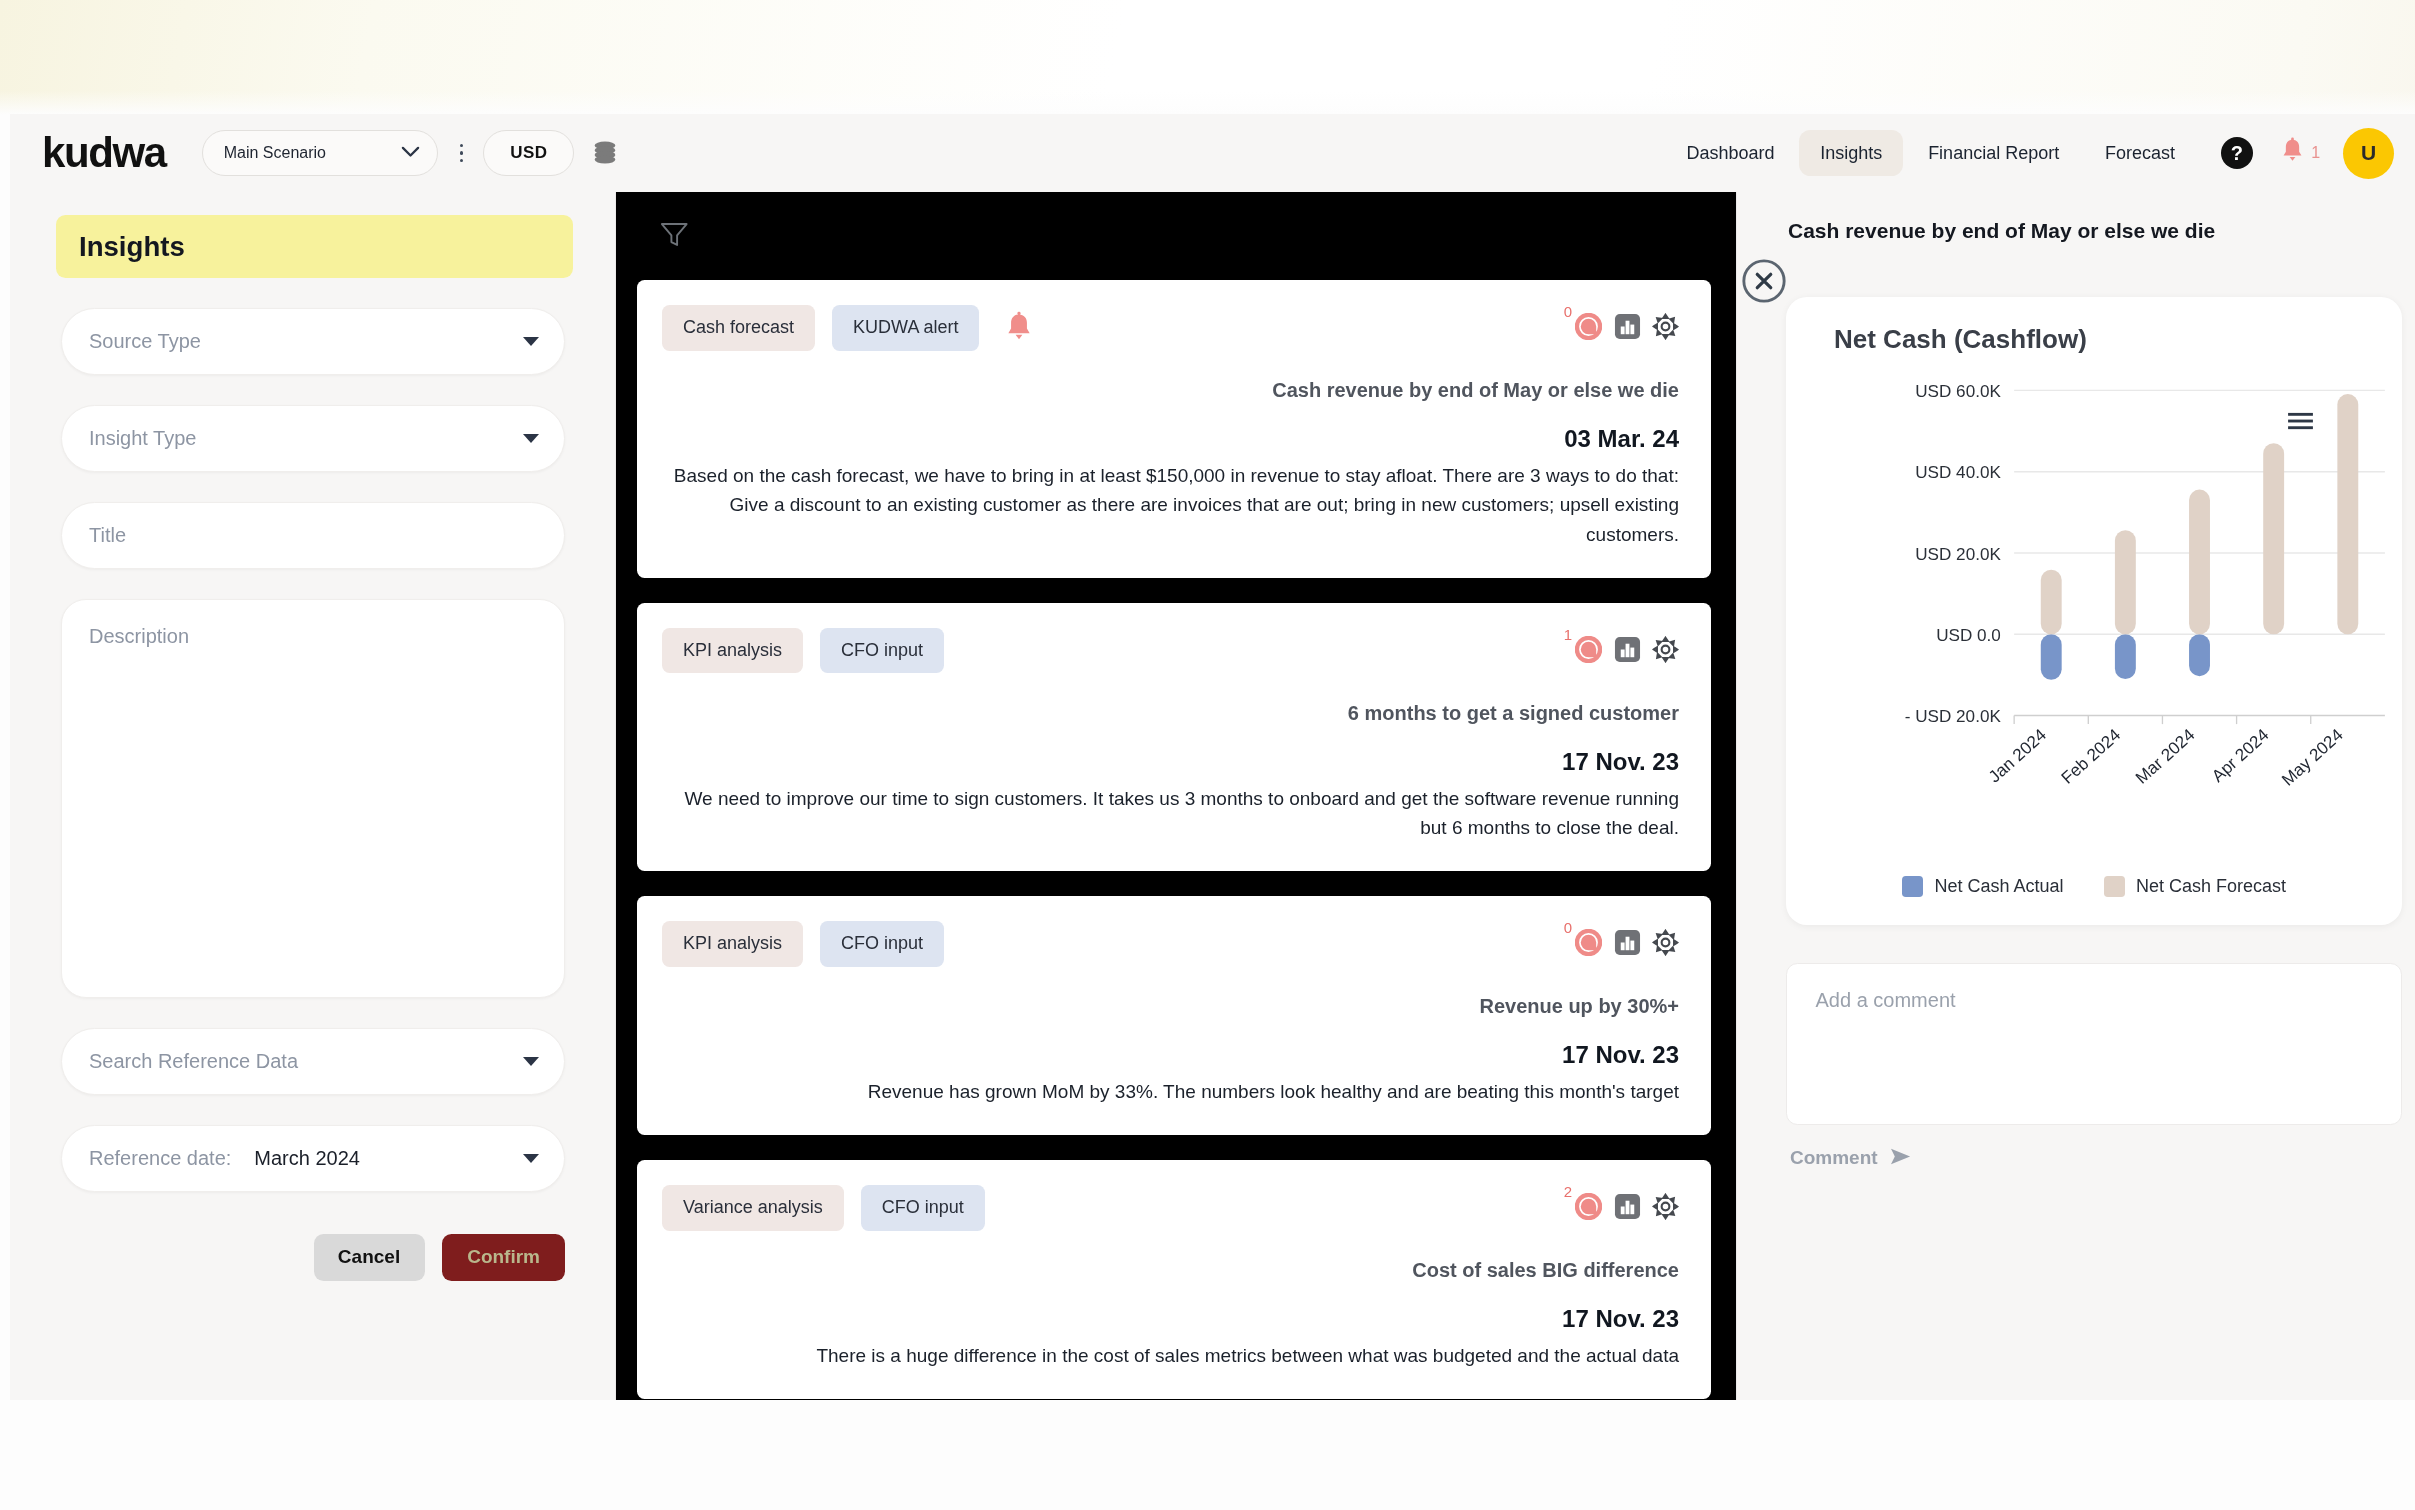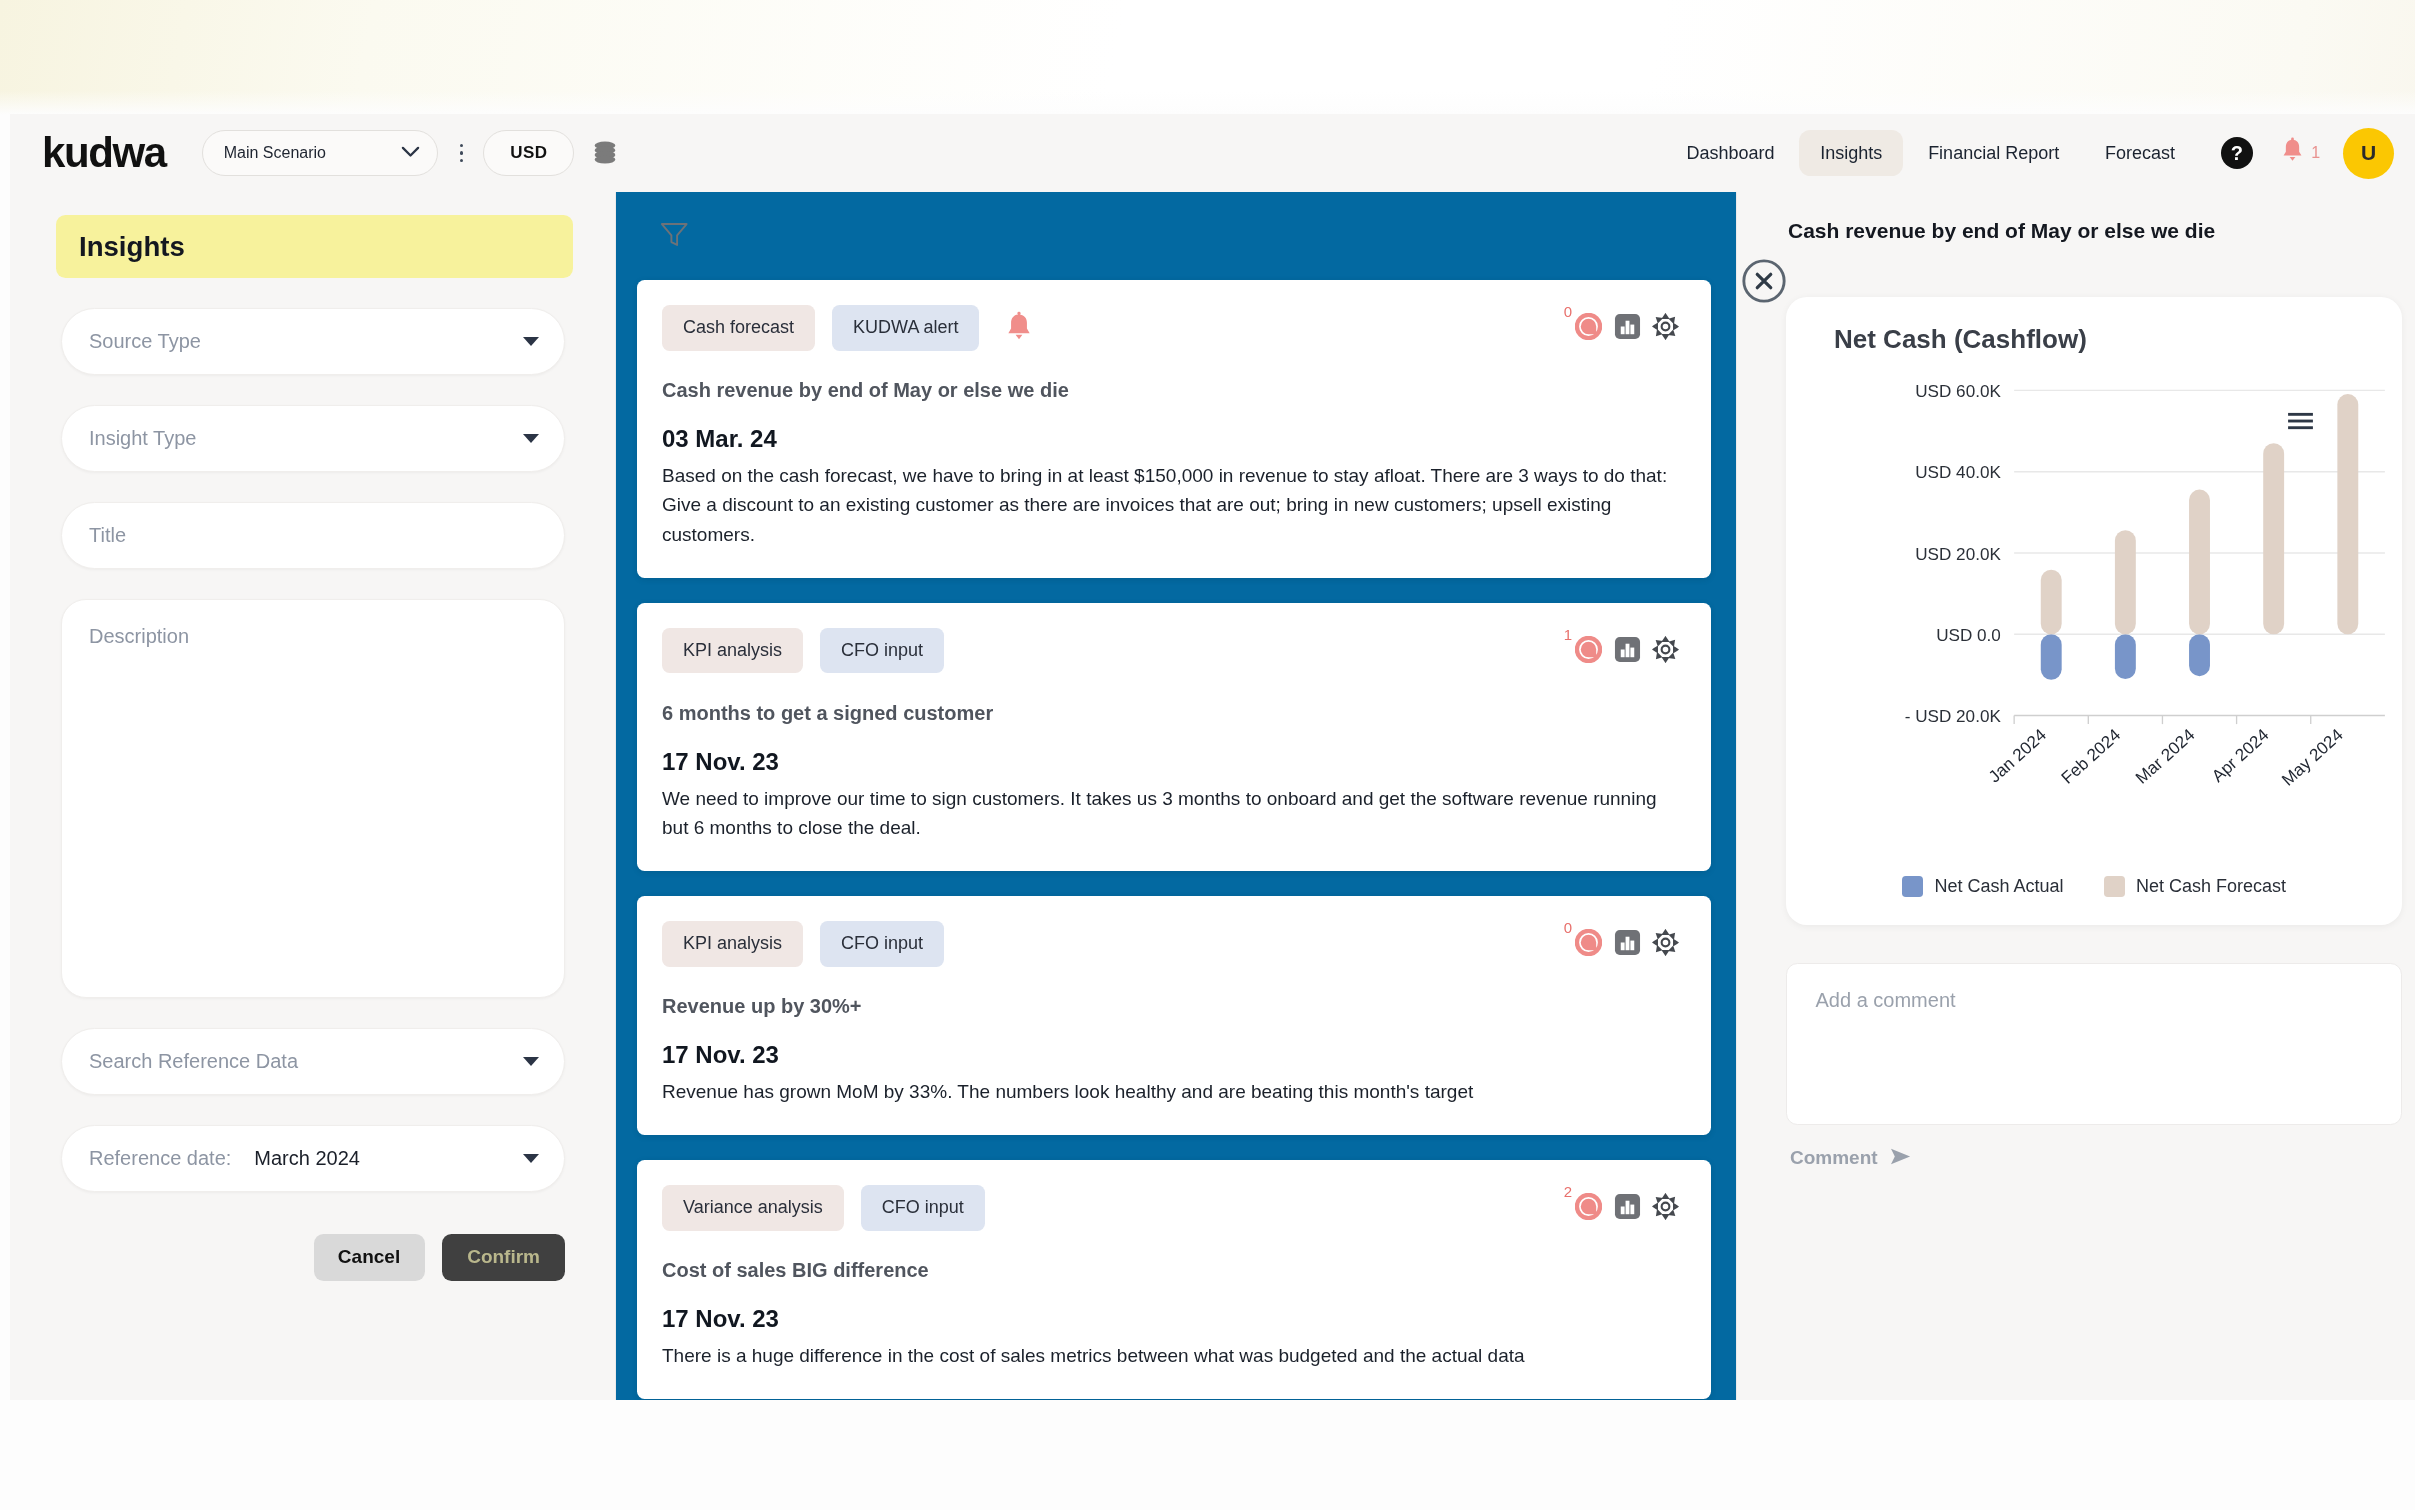--- a/index.html
+++ b/index.html
@@ -96,27 +96,28 @@
   .gap18 { height: 30px; }
   .desc-box {
     margin: 0 0 0 51px; width: 504px; height: 399px; background: #fff; border-radius: 25px;
     border: 1px solid #f0eeec; box-shadow: 0 1px 2.9px rgba(0,0,0,0.045); padding: 25px 27px; cursor: text;
   }
   .desc-box .ph { font-size: 20px; color: #8d95a3; }
 
   .btn-row { margin-top: 42px; display:flex; justify-content:flex-end; width: 555px; gap: 17px; }
   .btn { border-radius: 9.5px; font-size: 19px; font-weight: 700; padding: 12.4px 25px; cursor: pointer; }
   .btn.cancel { background: #d9d9d9; color: #111; padding-left: 24px; }
-  .btn.confirm { background: #404040; color: #b9b78c; }
+  .btn.confirm { background: #7f1d1d; color: #b9b78c; }
 
   
   #center {
     position: absolute; left: 605px; top: 0; width: 1122px; height: 1208px;
-    background: #0369a1; border-left: 1px solid #eceaea; border-right: 1px solid #eceaea;
+    background: #000000; border-left: 1px solid #eceaea; border-right: 1px solid #eceaea;
     overflow: hidden;
+    text-align: right;
   }
   .filter-row { height: 88px; display:flex; align-items:center; padding-left: 44px; }
   .cards { padding: 0 25px 0 21px; }
   .card {
     background: #ffffff; border-radius: 7.6px; box-shadow: 0 1.9px 6.7px rgba(0,0,0,0.09);
     padding: 25px 32px 28.5px 25px; margin-bottom: 25px; position: relative;
   }
   .card-top { display:flex; align-items:center; }
   .tag { border-radius: 7.6px; font-size: 18px; padding: 12.4px 21px; color: #2a2f3a; white-space: nowrap; }
   .tag.rose { background: #f0e7e4; }

